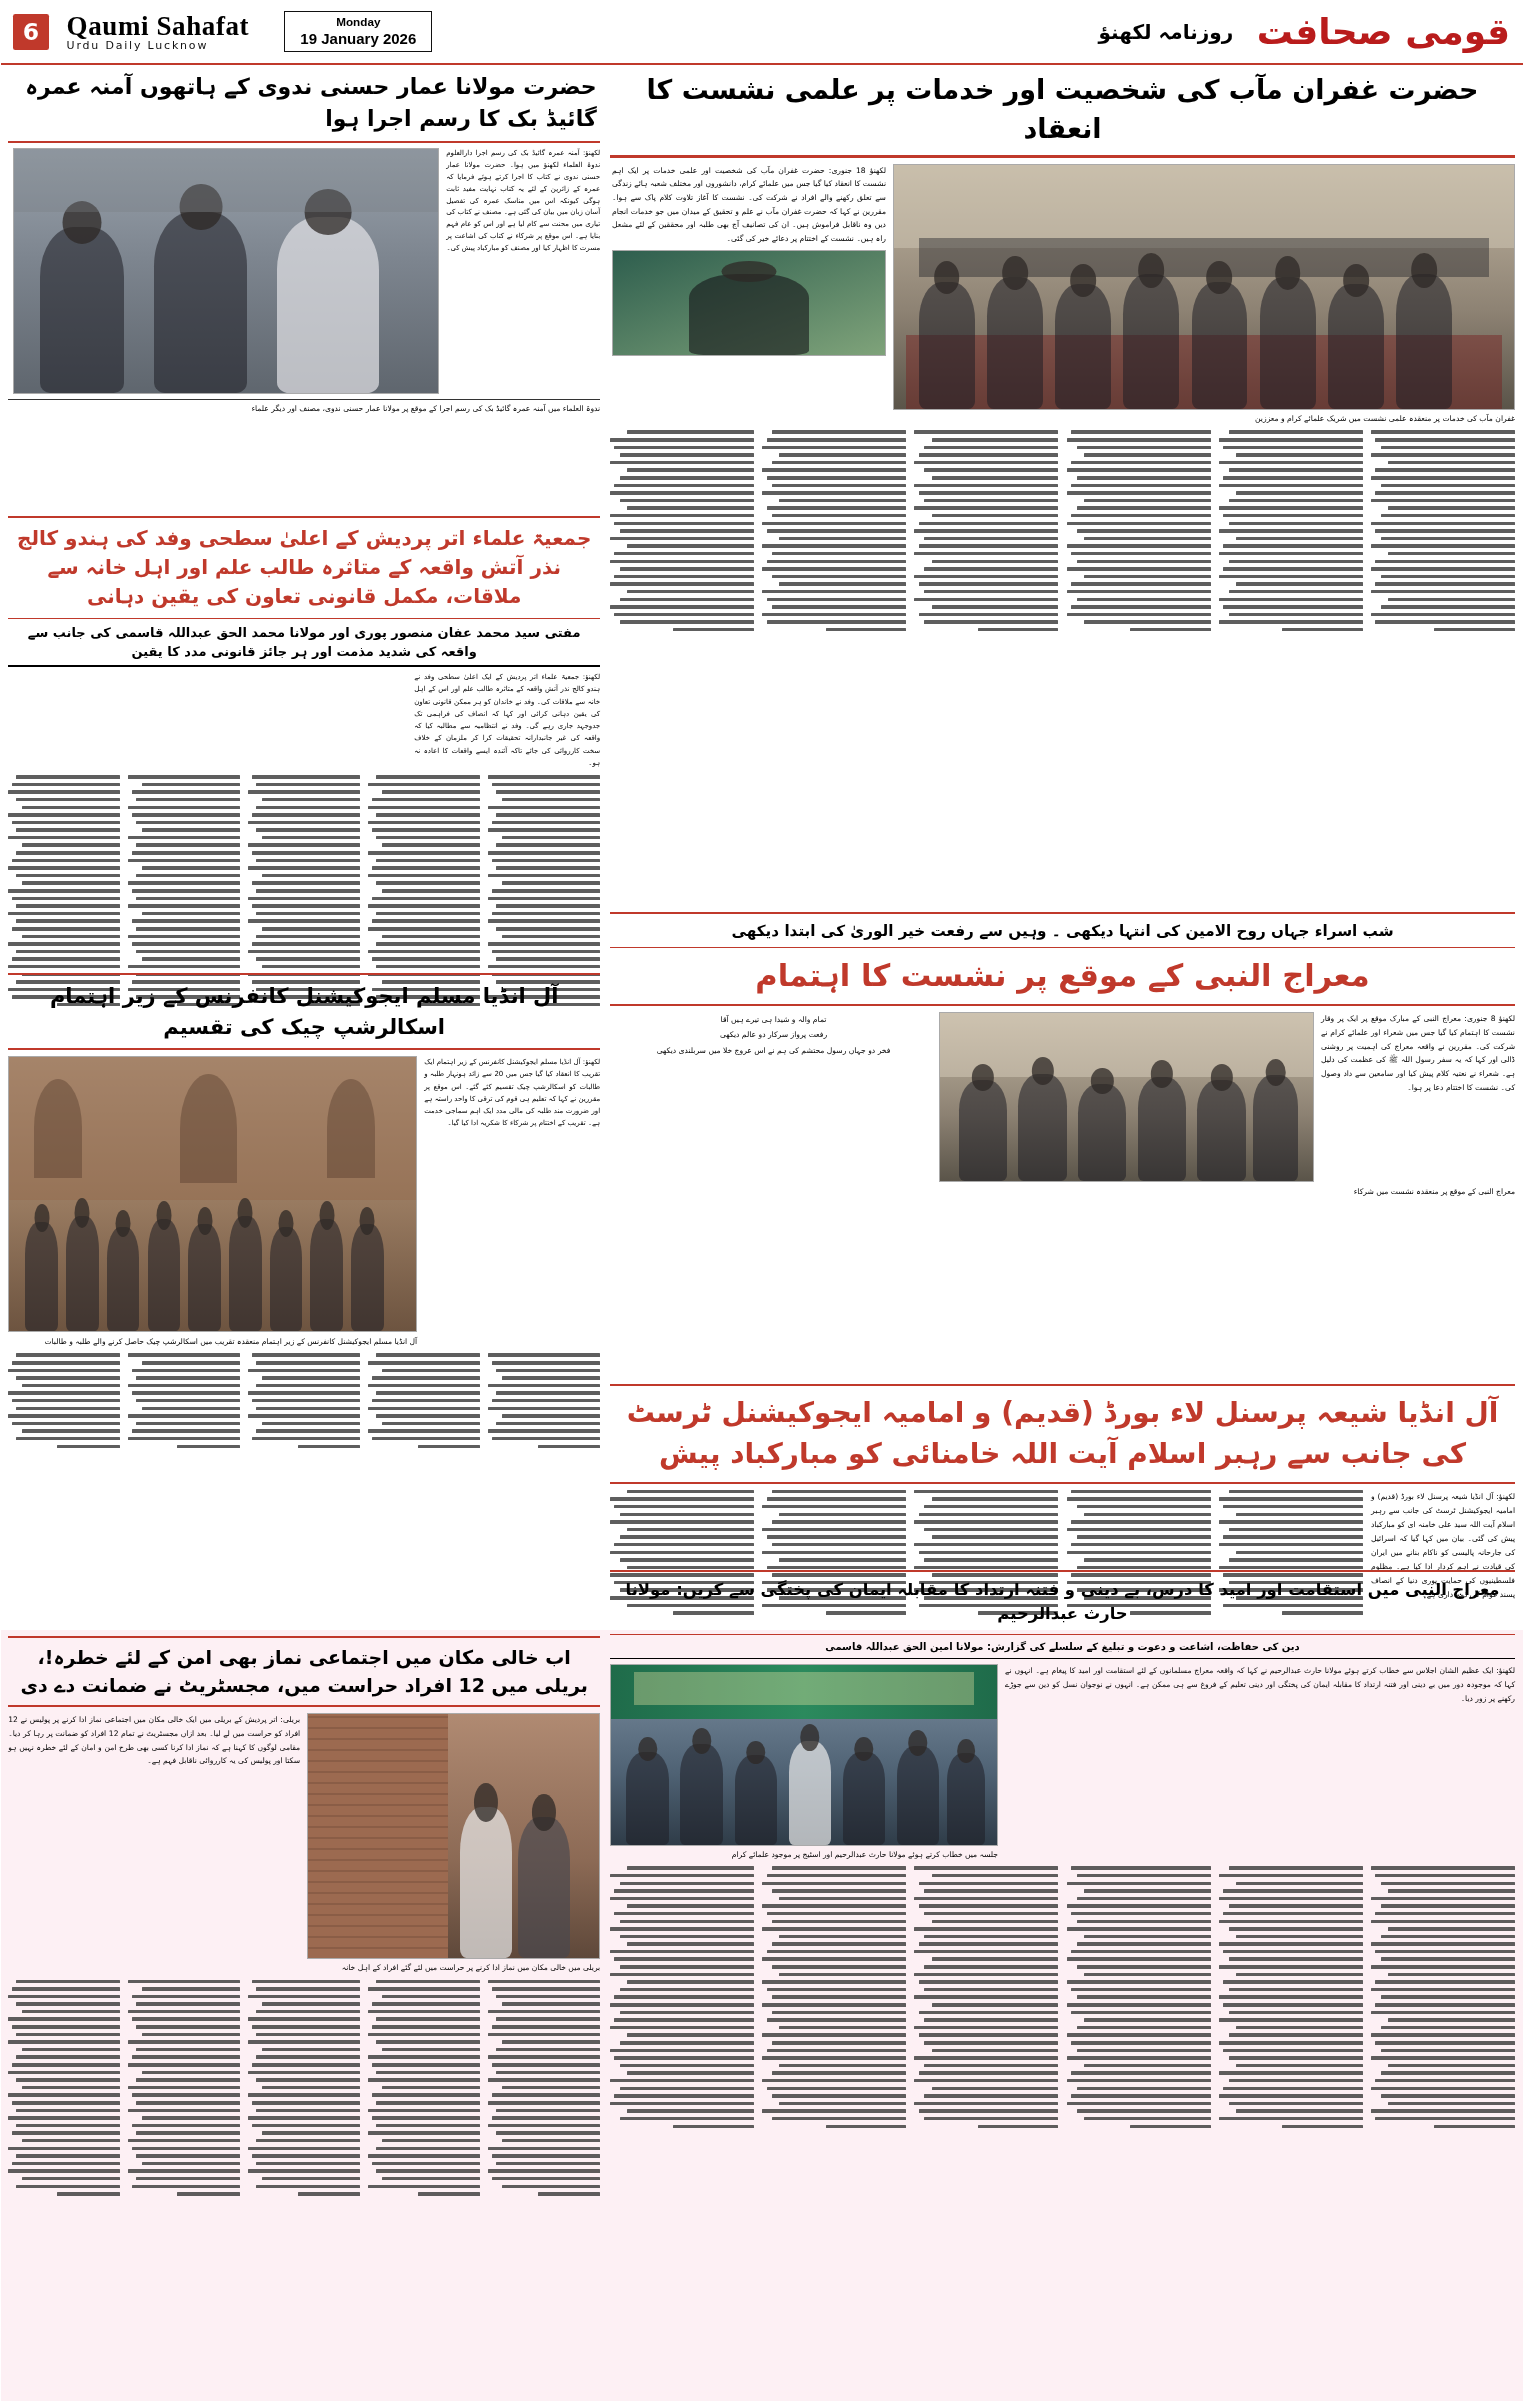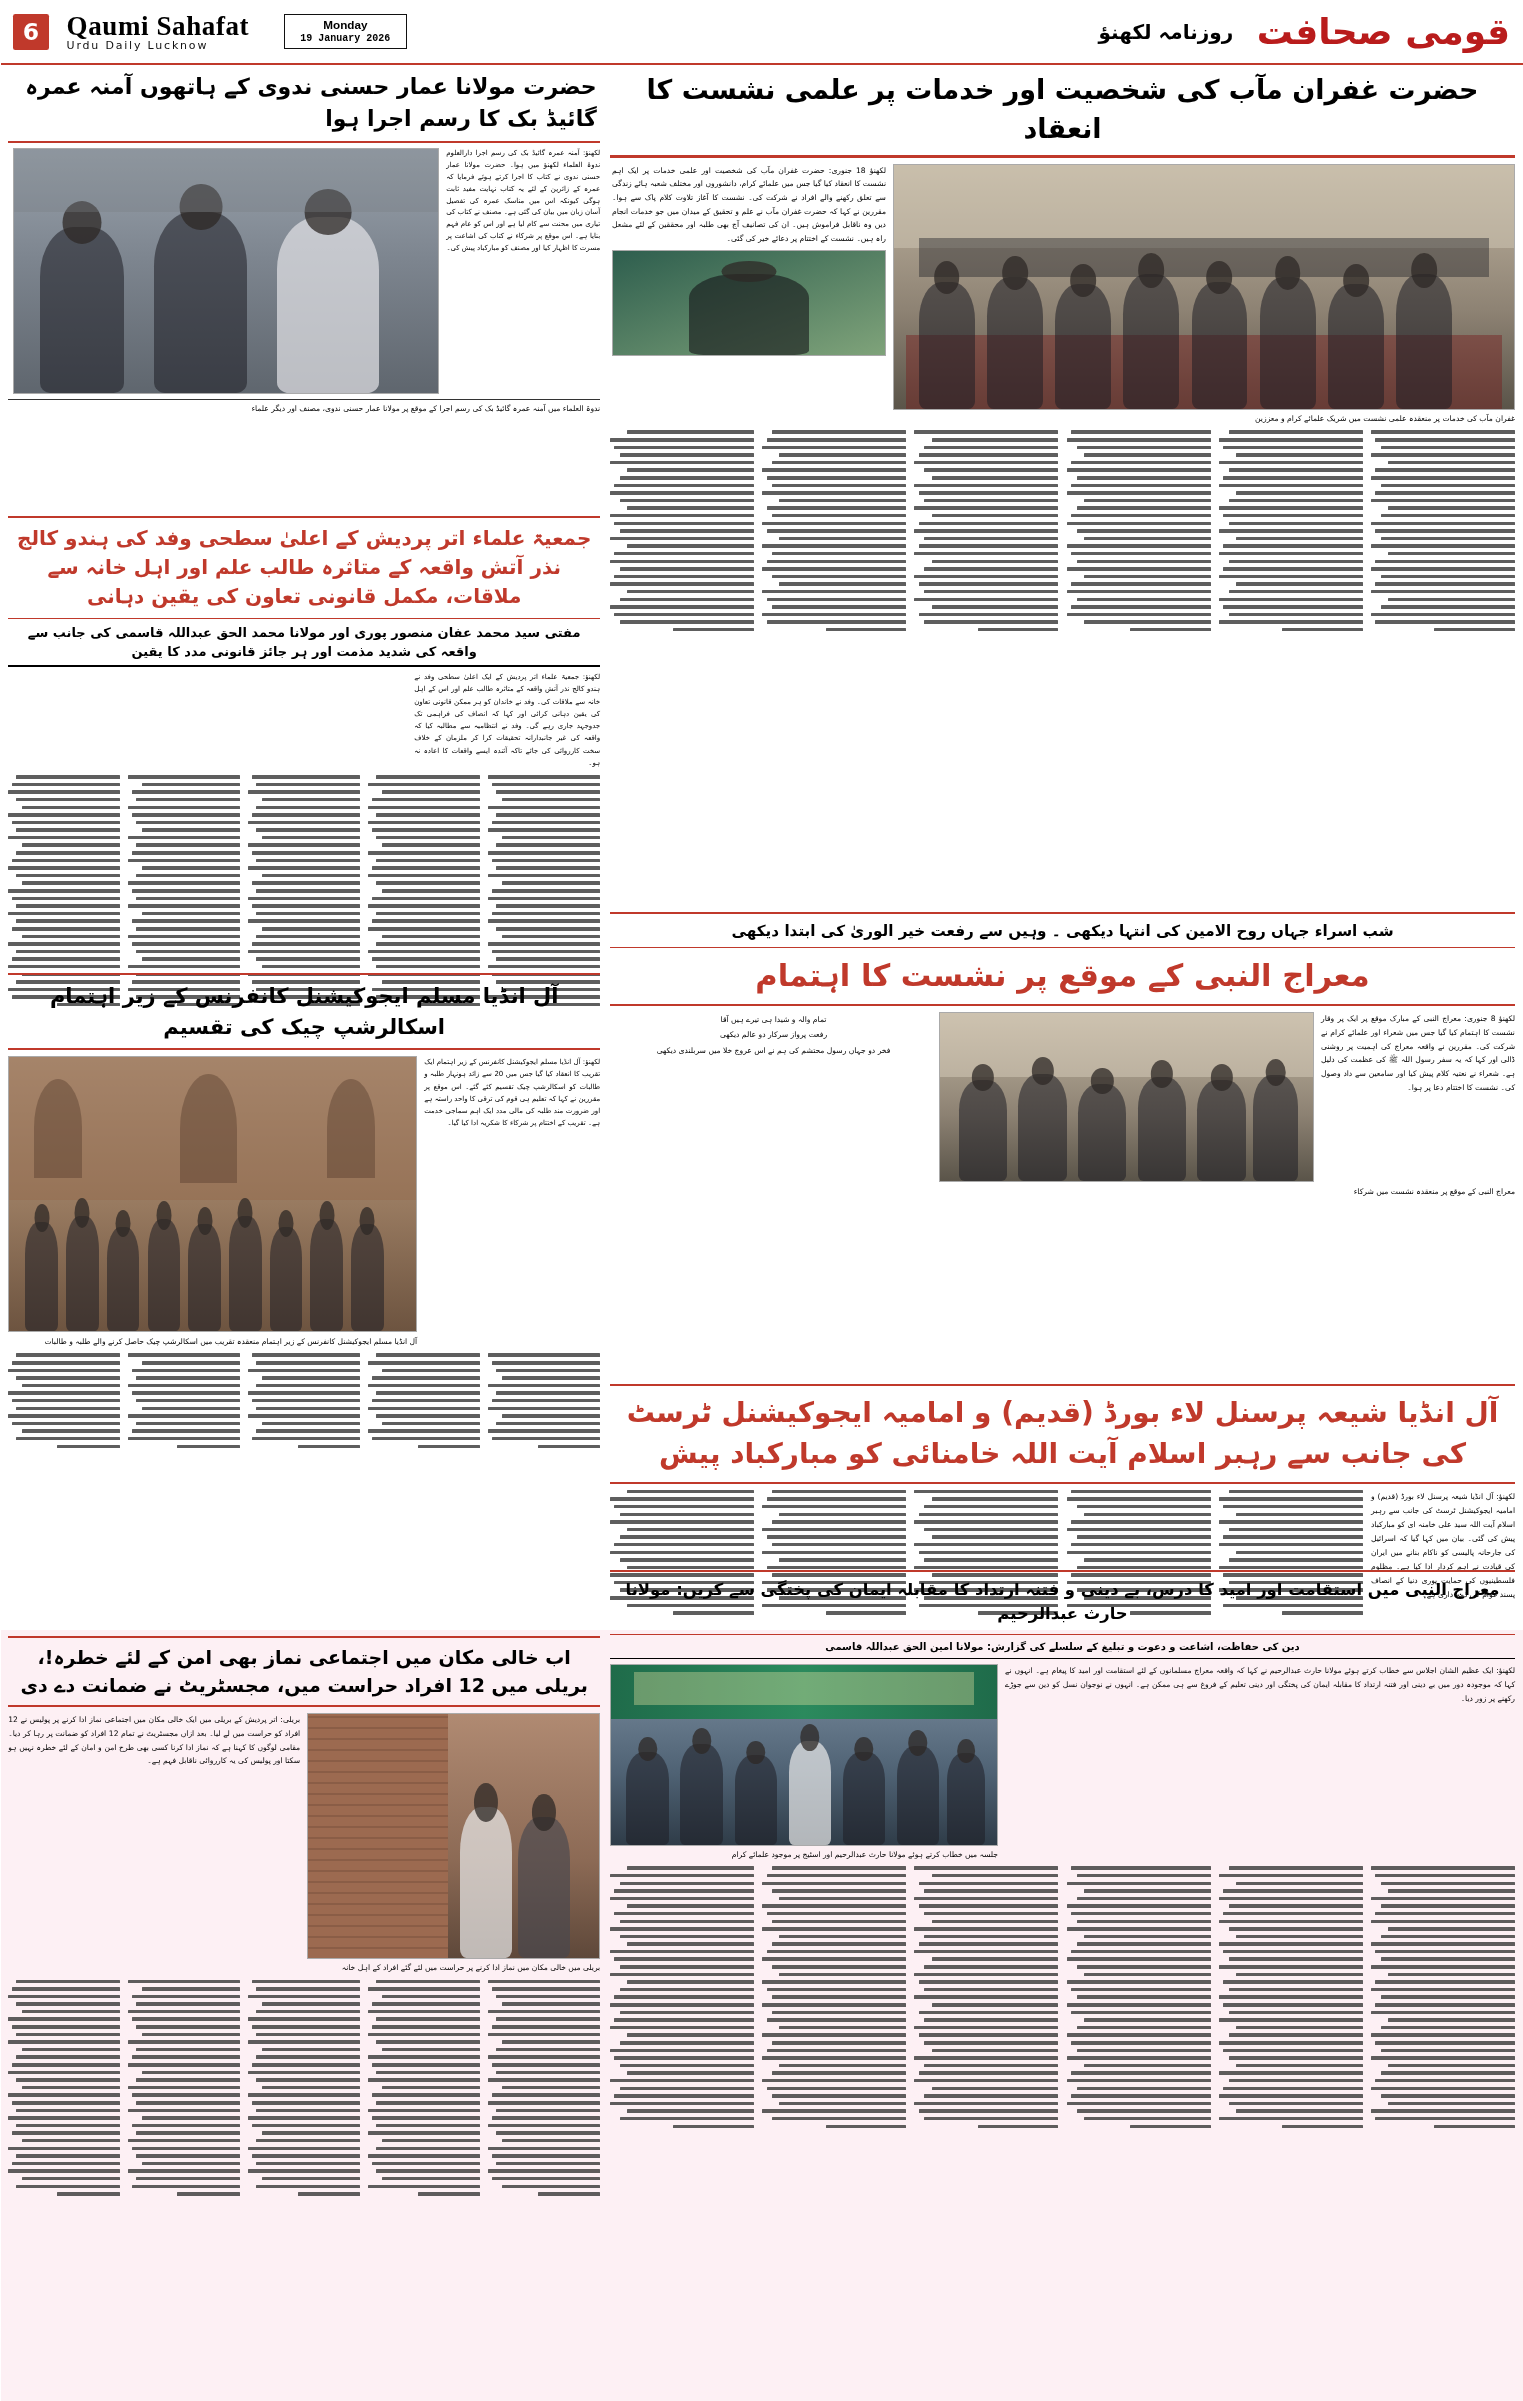--- a/index.html
+++ b/index.html
@@ -31,21 +31,21 @@
   .mh-left-title {
     margin-left:17.6px; text-align:left; line-height:1.05;
   }
   .mh-left-title .t1 { font-family:"Liberation Serif", serif; font-size:27px; font-weight:bold; letter-spacing:0.6px; }
   .mh-left-title .t2 { font-size:11px; letter-spacing:1.8px; color:#111; }
   .mh-date {
     margin-left:35px; border:1.2px solid #111; padding:3.5px 15.2px; text-align:center;
     font-family:"Liberation Sans", sans-serif; line-height:1.2;
   }
   .mh-date .d1 { font-size:11.7px; font-weight:bold; }
-  .mh-date .d2 { font-size:10px; font-weight:bold;font-family:Liberation Mono, monospace; }
+  .mh-date .d2 { font-size:15px; font-weight:bold; }
   .mh-urdu-sub {
     margin-left:auto; margin-right:23.5px; font-size:20px; font-weight:bold; direction:rtl;
   }
   .mh-logo {
     margin-right:14px; color:#b91c1c; font-size:36px; font-weight:bold; direction:rtl;
     font-family:"DejaVu Sans", sans-serif;
   }
 
   
   .hl {

